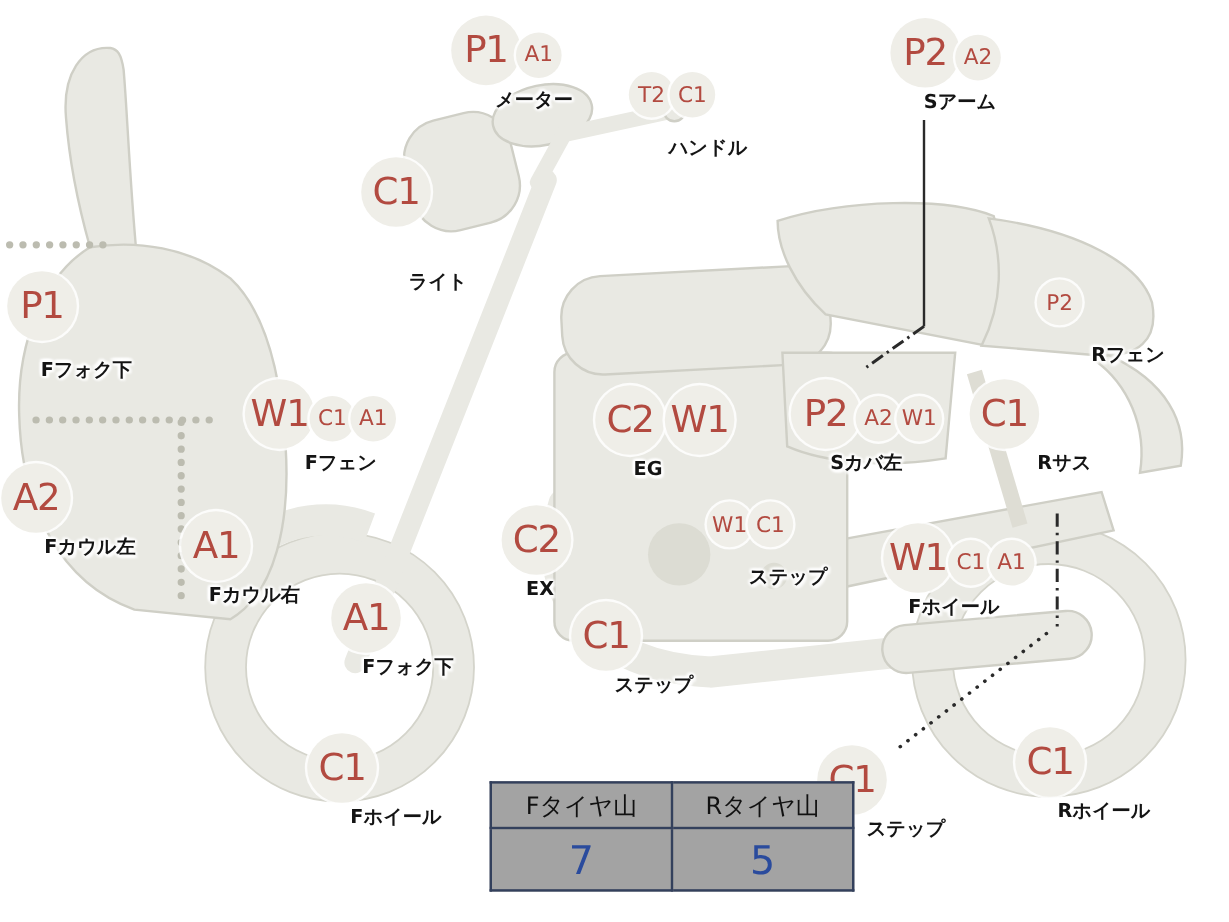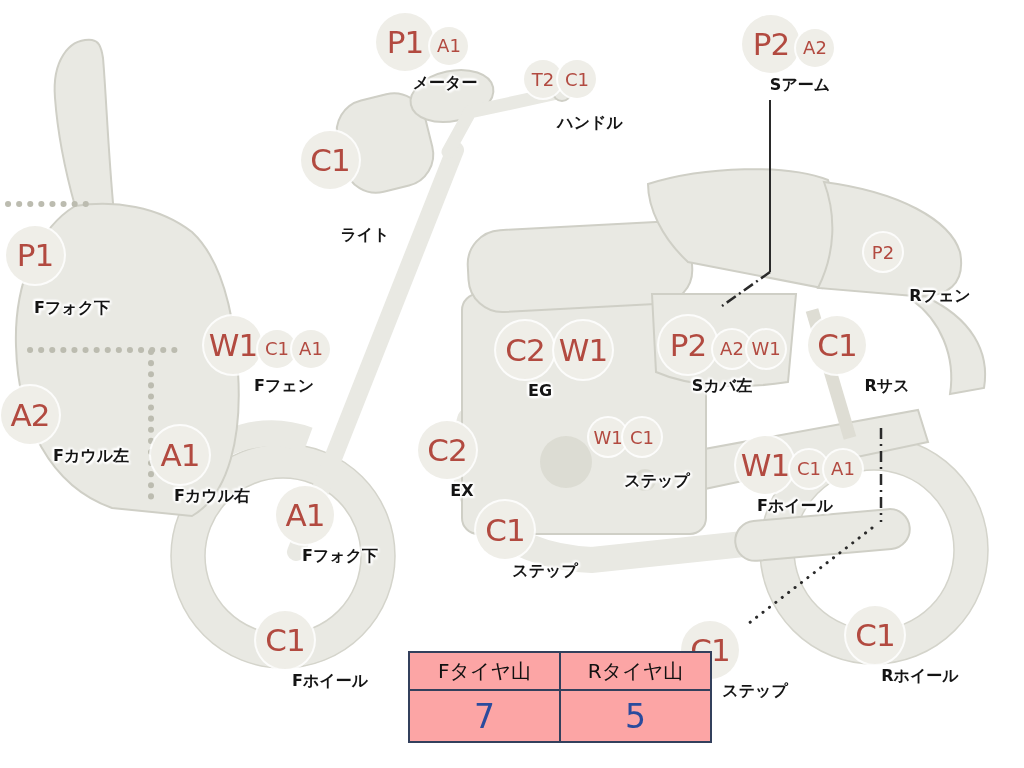--- a/index.html
+++ b/index.html
@@ -24,21 +24,21 @@
         background:var(--label-circle-fill,#efeee8);color:var(--code-text,#b24a40);
         box-shadow:0 0 0 2px rgba(255,255,255,.85);}
   .code.main{width:58px;height:58px;font-size:31px;letter-spacing:-1px;flex:none;}
   .code.sub{width:38px;height:38px;font-size:18px;margin-left:-4px;margin-top:7px;flex:none;}
   .caption{position:absolute;top:31px;transform:translateX(-50%);white-space:nowrap;
            font-size:16px;color:var(--caption-text,#141414);
            text-shadow:-2px 0 2px #fff,2px 0 2px #fff,0 -2px 2px #fff,0 2px 2px #fff,
                        -2px -2px 2px #fff,2px 2px 2px #fff,-1px 1px 2px #fff,1px -1px 2px #fff;font-weight:bold;}
 
   
-  .tire-table{position:absolute;left:408px;top:651px;border-collapse:collapse;background:#fca5a5;}
+  .tire-table{position:absolute;left:408px;top:651px;border-collapse:collapse;background:#a3a3a3;}
   .tire-table th,.tire-table td{border:2px solid var(--table-border,#33405c);text-align:center;}
   .tire-table th{width:137px;height:36px;font-size:20px;font-weight:normal;color:#111;padding:0 6px;}
   .tire-table td{height:48px;font-size:33px;color:var(--tread-value-text,#2a4b9d);}
 </style>
 </head>
 <body>
 
 <div id="stage">
 
   <svg id="bike-svg" width="1024" height="768" viewBox="0 0 1024 768">
@@ -124,21 +124,21 @@
           <span class="code main">W1</span>
           <span class="code sub">C1</span>
           <span class="code sub">A1</span>
         </div>
         <div class="caption" style="left: 39px; margin-left: 12px;">Fフェン</div>
       </div>
       <div class="part-label" style="left: 30px; top: 415px;">
         <div class="codes">
           <span class="code main">A2</span>
         </div>
-        <div class="caption" style="left: 45px; margin-left: 16px;">Fカウル左</div>
+        <div class="caption" style="left: 45px;">Fカウル左</div>
       </div>
       <div class="part-label" style="left: 180px; top: 455px;">
         <div class="codes">
           <span class="code main">A1</span>
         </div>
         <div class="caption" style="left: 32px;">Fカウル右</div>
       </div>
       <div class="part-label" style="left: 525px; top: 350px;">
         <div class="codes">
           <span class="code main">C2</span>
@@ -163,21 +163,21 @@
       <div class="part-label" style="left: 897px; top: 255px;">
         <div class="codes">
           <span class="code sub">P2</span>
         </div>
         <div class="caption" style="left: 43px;">Rフェン</div>
       </div>
       <div class="part-label" style="left: 447px; top: 450px;">
         <div class="codes">
           <span class="code main">C2</span>
         </div>
-        <div class="caption" style="left: 15px;">EX</div>
+        <div class="caption" style="left: 3px;">EX</div>
       </div>
       <div class="part-label" style="left: 622px; top: 440px;">
         <div class="codes">
           <span class="code sub">W1</span>
           <span class="code sub">C1</span>
         </div>
         <div class="caption" style="left: 35px;">ステップ</div>
       </div>
       <div class="part-label" style="left: 765px; top: 465px;">
         <div class="codes">

